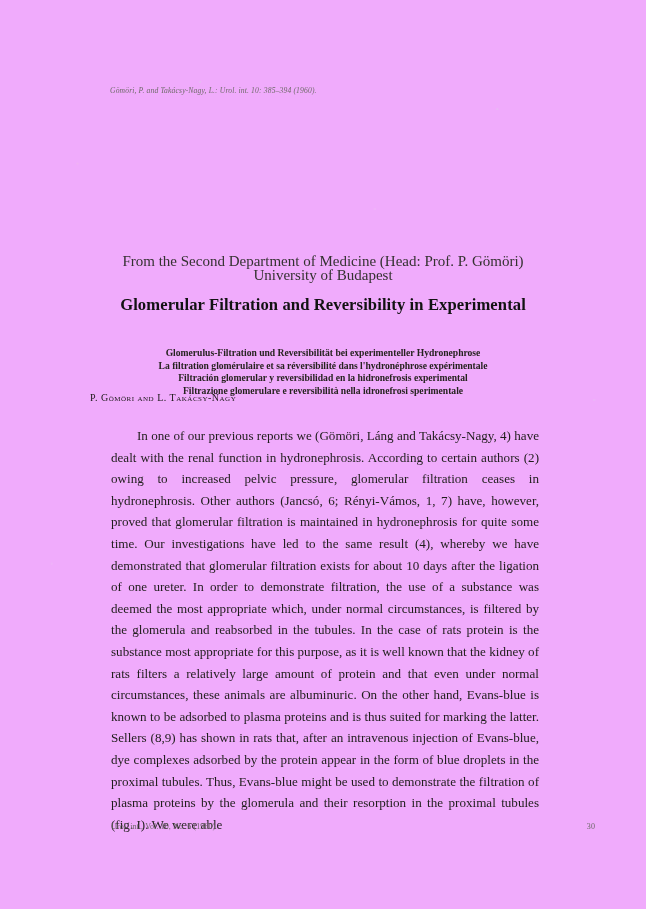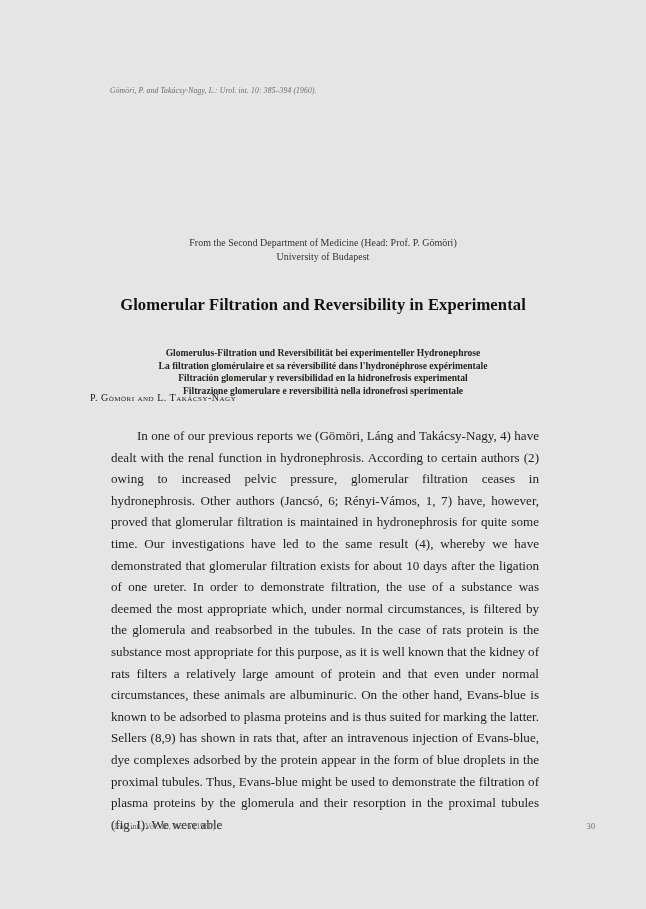--- a/index.html
+++ b/index.html
@@ -12,21 +12,21 @@
     height: 909px;
     overflow: hidden;
     font-family: "Liberation Serif", "DejaVu Serif", serif;
     color: #1c1c1c;
     position: relative;
   }
 
   .page {
     position: absolute;
     inset: 0;
-    background: #e5e5e5;
+    background: #f0abfc;
     padding: 0;
   }
 
   
   .scan-noise {
     position: absolute;
     inset: 0;
     pointer-events: none;
     opacity: .55;
     background:
@@ -55,24 +55,24 @@
     font-style: italic;
     letter-spacing: .15px;
     color: #6e6a68;
     white-space: nowrap;
   }
 
   
   .affiliation {
     position: absolute;
     left: 73px;
-    top: 236px;
+    top: 254px;
     width: 500px;
     text-align: center;
-    font-size: 10px;
+    font-size: 15px;
     line-height: 14px;
     color: #343230;
   }
   .affil-line { display: block; }
 
   
   .title-block {
     position: absolute;
     left: 73px;
     top: 294px;

